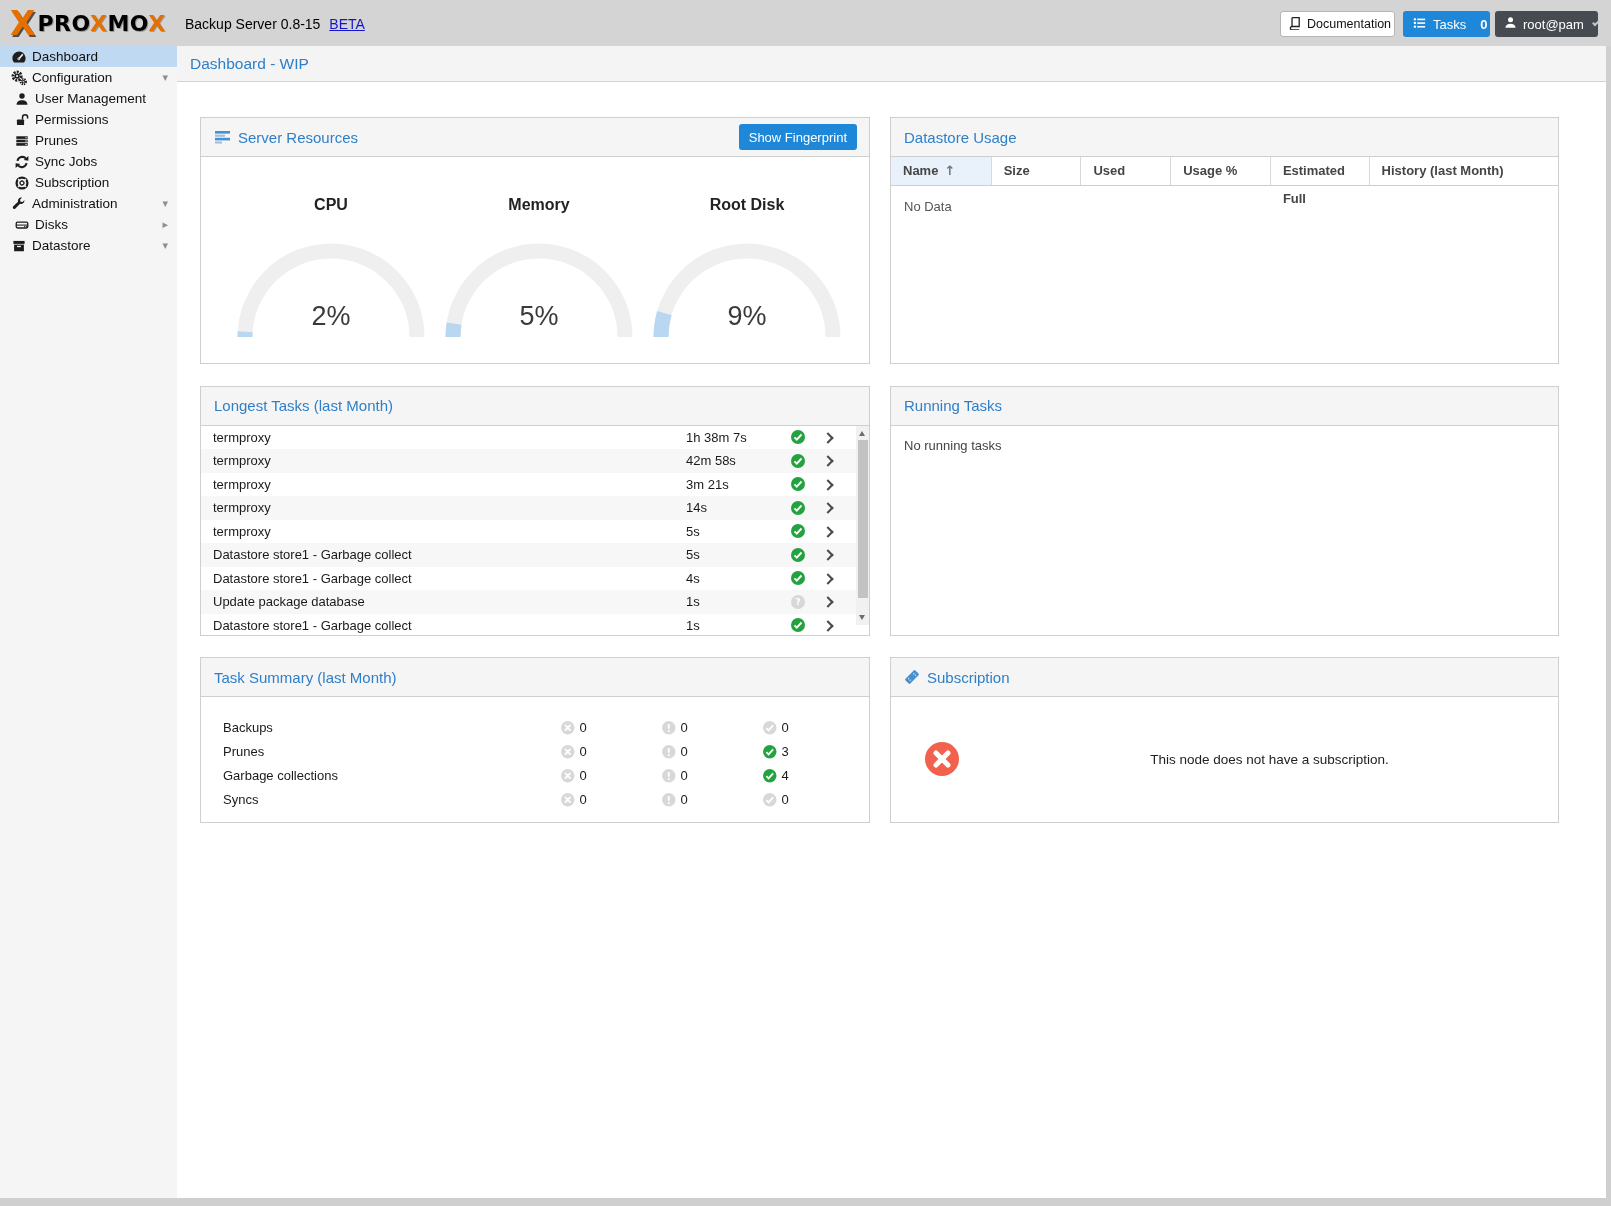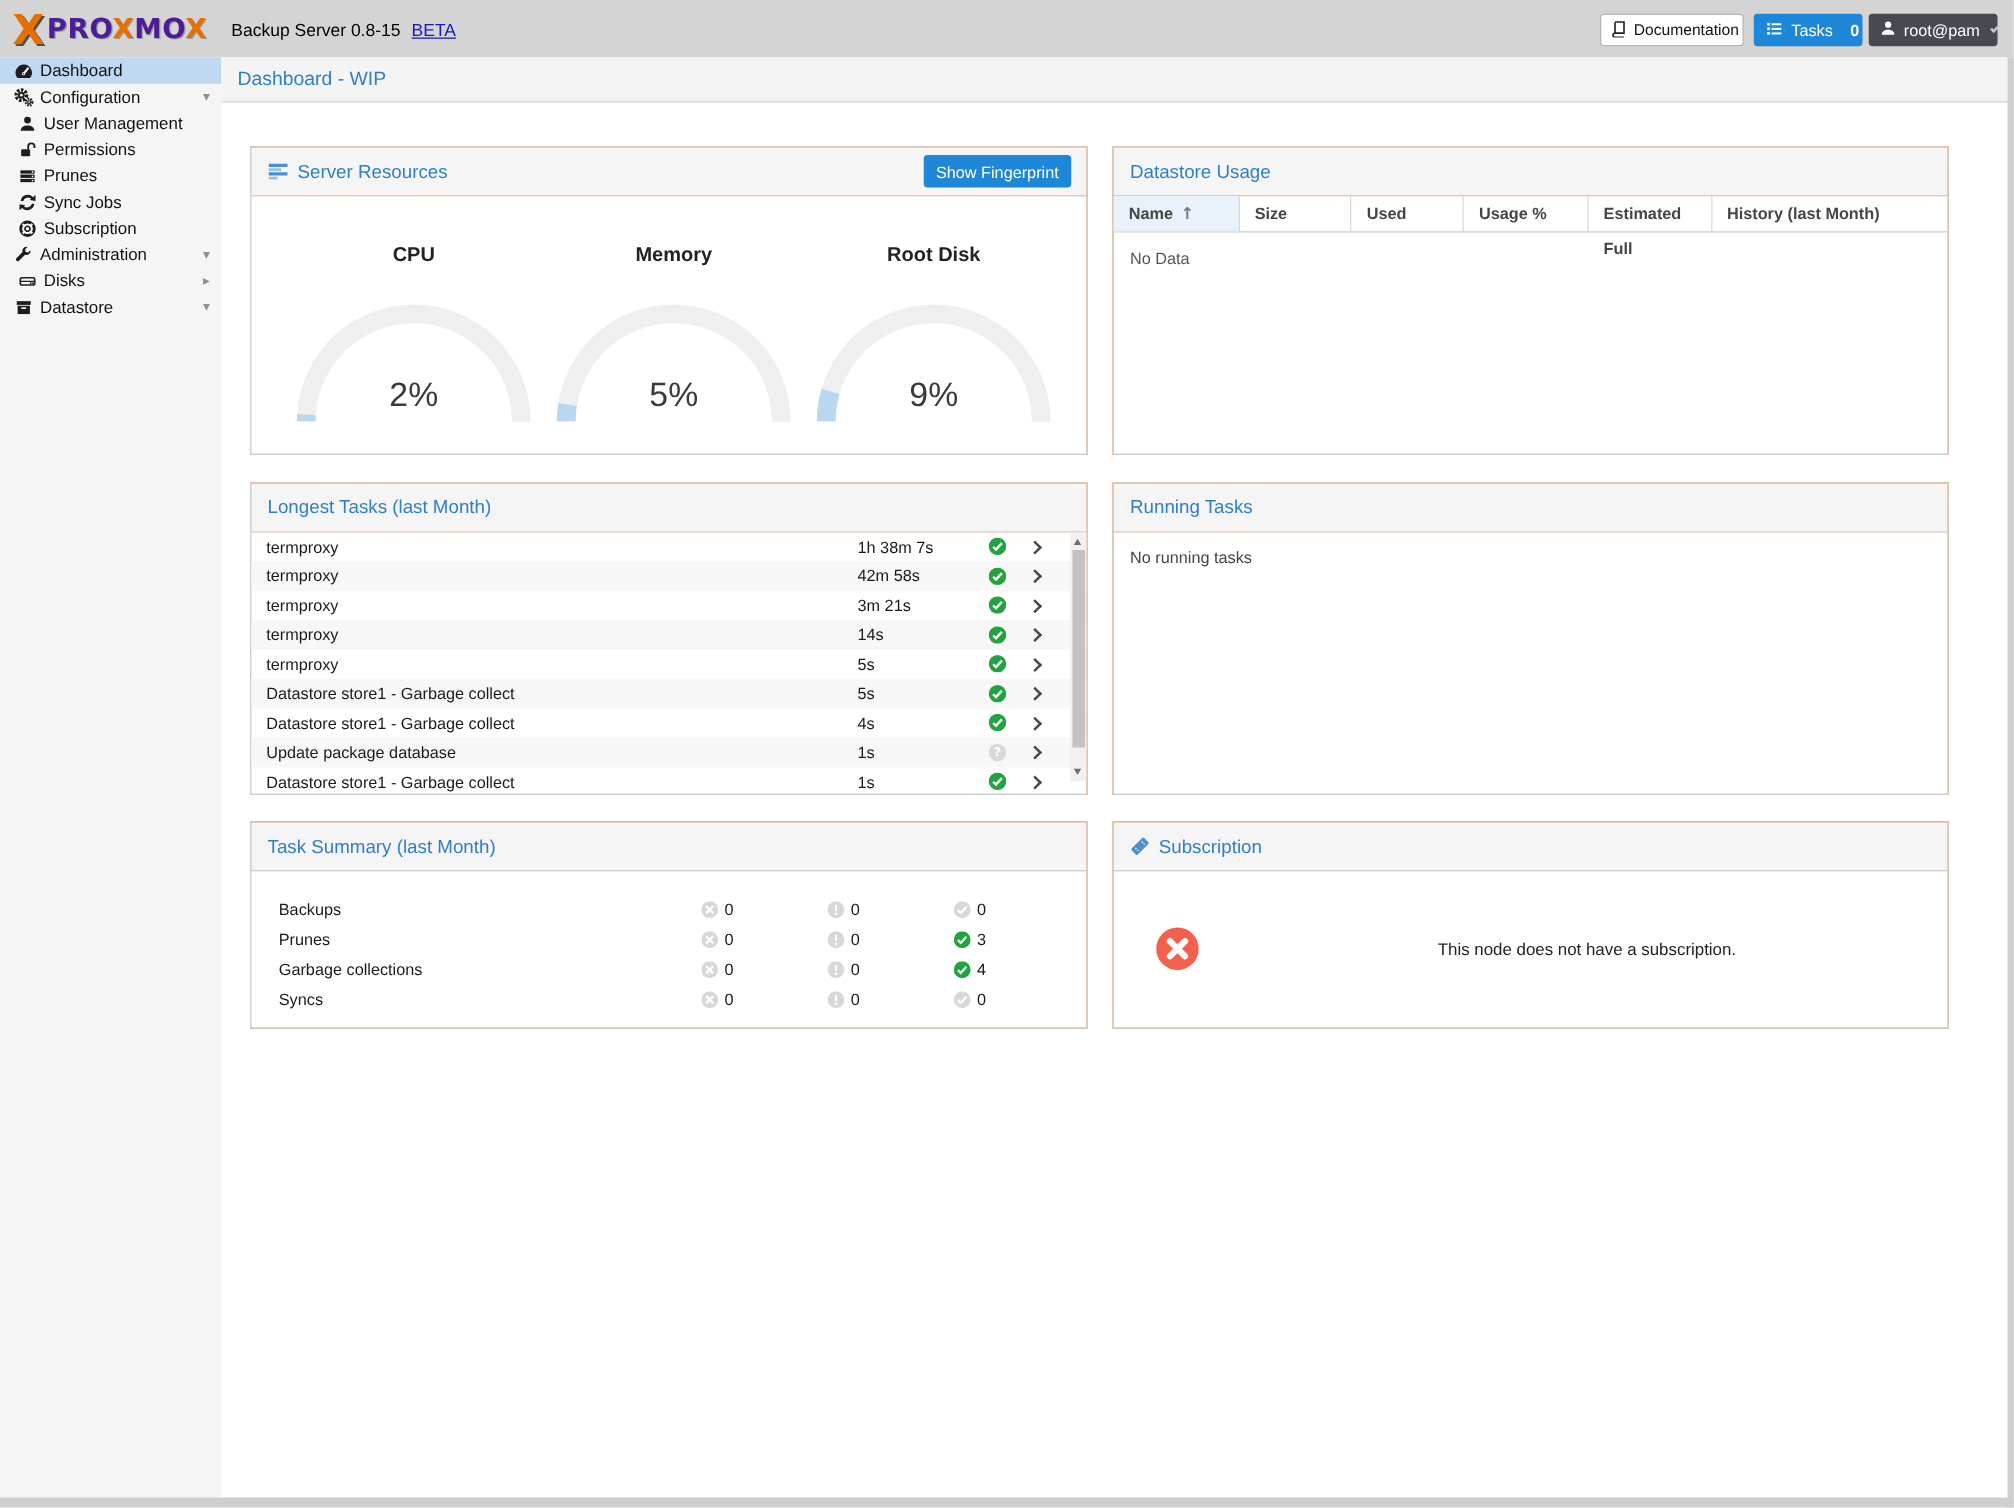--- a/index.html
+++ b/index.html
@@ -3,21 +3,21 @@
 <meta charset="utf-8">
 <style>
   * { box-sizing: border-box; margin:0; padding:0; }
   html,body { width:1611px; height:1206px; overflow:hidden; background:#fff;
     font-family:"Liberation Sans", sans-serif; font-size:13px; color:#1a1a1a; }
   
   .topbar { position:absolute; left:0; top:0; width:1611px; height:46px; background:#d4d4d4; }
   .brand { position:absolute; left:10px; top:3px; height:40px; display:flex; align-items:center; }
   .logo-mark { font:800 33px "DejaVu Sans", sans-serif; color:#E57000; text-shadow:1.5px 1.5px 0 #4f4f4f; line-height:33px; }
   .brand-word { font:800 22px "DejaVu Sans", sans-serif; letter-spacing:0.5px; margin-left:2px; text-shadow:1px 1px 0 #9a9a9a; }
-  .bw-dark { color:#4c1d95; } .bw-orange { color:#E57000; }
+  .bw-dark { color:#000000; } .bw-orange { color:#E57000; }
   .subtitle { position:absolute; left:185px; top:16px; font-size:14px; color:#000; }
   .subtitle a { color:#1616c8; margin-left:5px; }
   .tb-btn { position:absolute; top:11px; height:26px; border-radius:3px; font-size:13px;
     display:flex; align-items:center; cursor:pointer; }
   .btn-doc { left:1280px; width:115px; background:#fff; border:1px solid #b5b5b5; color:#111; padding-left:7px; gap:5px; font-size:12.5px; }
   .btn-tasks { left:1403px; width:87px; background:#1f87d7; color:#fff; padding-left:9px; gap:6px; }
   .btn-tasks .cnt { font-weight:bold; margin-left:8px; }
   .btn-user { left:1495px; width:103px; background:#454b51; color:#fff; padding-left:9px; gap:6px; }
   .chev-dn { width:7px; height:7px; border-right:2px solid #c3c9ce; border-bottom:2px solid #c3c9ce;
     transform:rotate(45deg); margin-left:4px; margin-top:-4px; }

